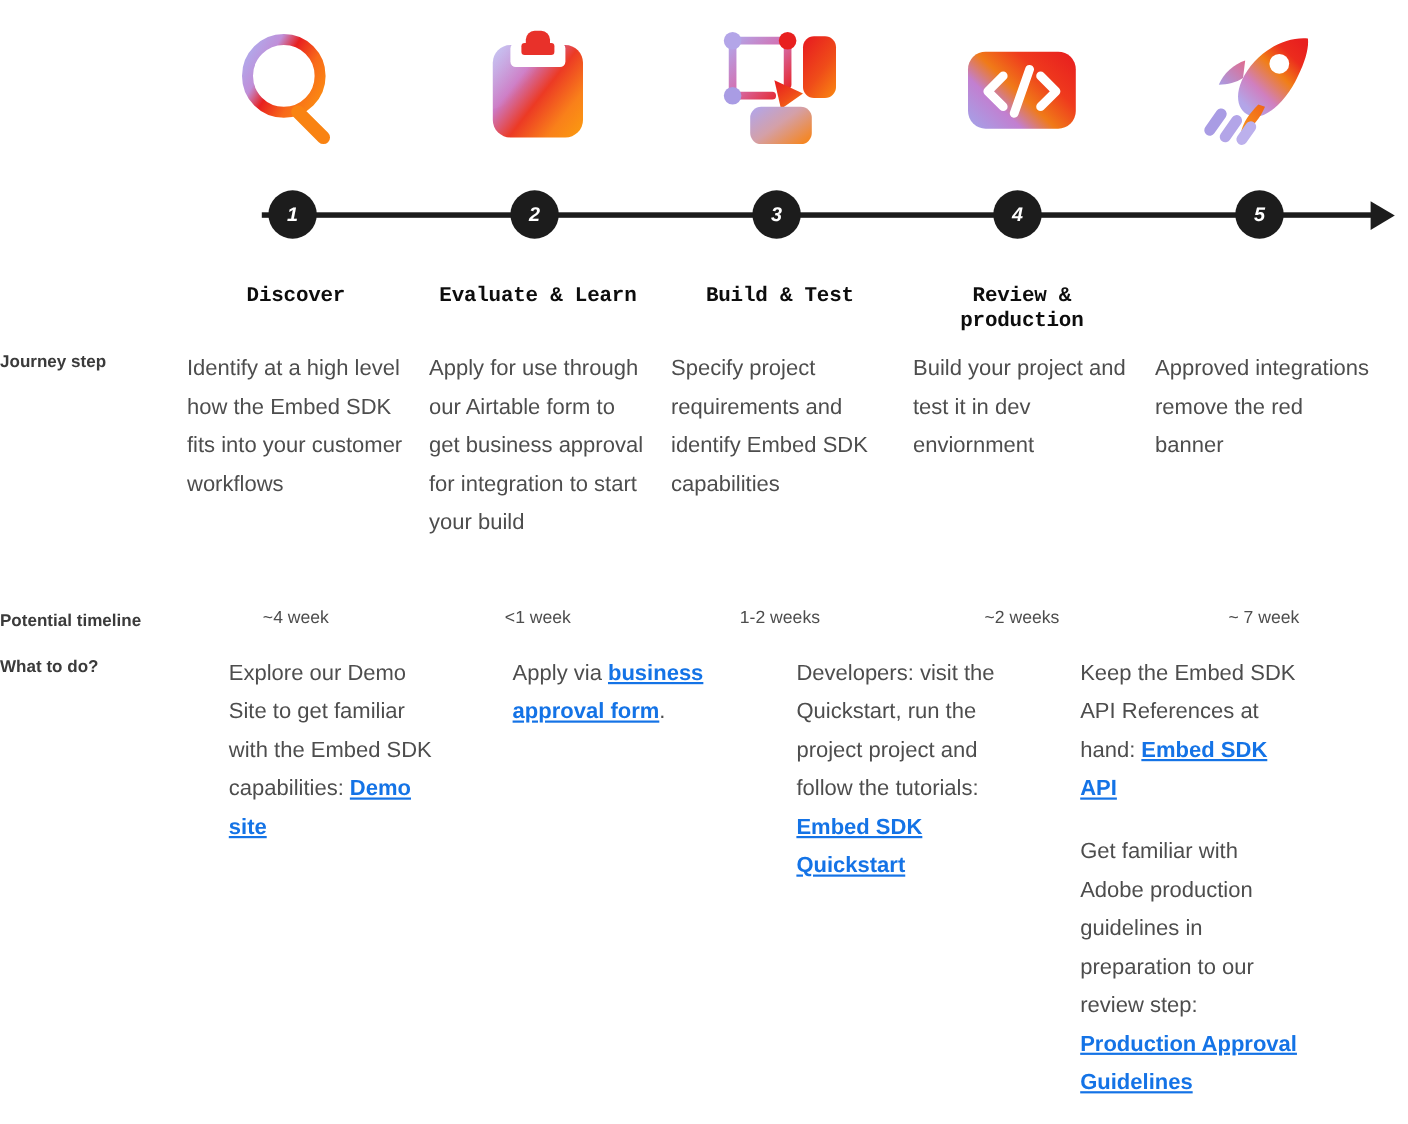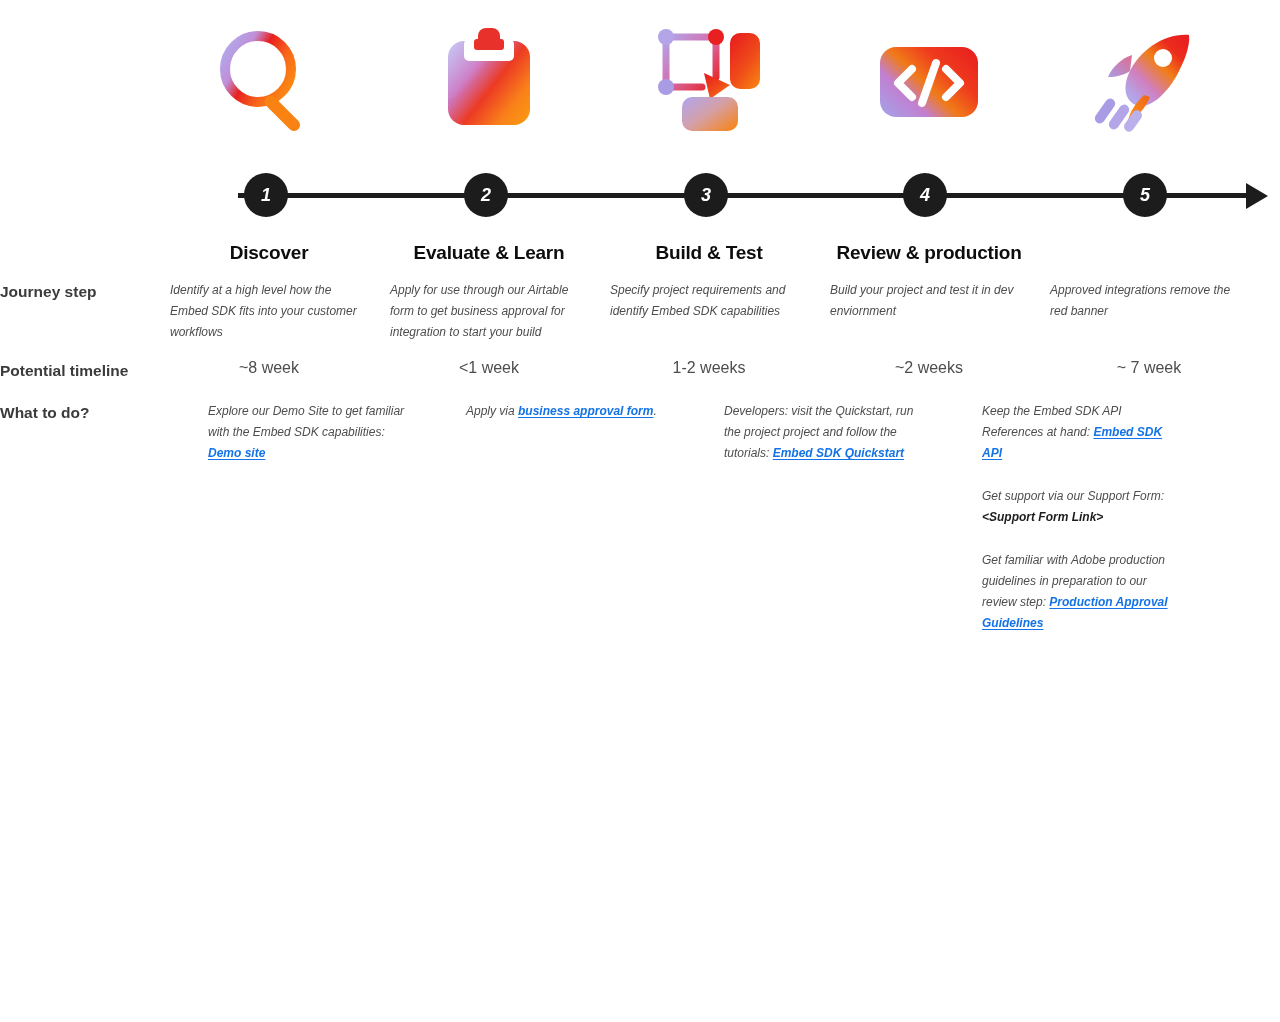--- a/index.html
+++ b/index.html
@@ -33,24 +33,23 @@
   .row-label {
     text-align: left;
     padding-right: 15px;
     font-weight: bold;
     color: #3b3b3b;
     font-size: 15.5px;
     line-height: 1.55;
   }
   .cell {
     padding-right: 22px;
-    font-size: 12px;
+    font-size: 20px;
     line-height: 1.75;
     color: #4d4d4d;
-    font-style: italic;
   }
 
   
   .icon-strip {
     display: grid;
     grid-template-columns: 170px repeat(5, 220px);
     align-items: end;
     height: 160px;
   }
   .icon-slot {
@@ -98,34 +97,35 @@
     font-size: 18px;
     font-weight: bold;
     display: flex;
     align-items: center;
     justify-content: center;
     font-style: italic;
   }
 
   
   .headers {
-    margin-top: 20px;
+    margin-top: 36px;
+    font-family: Liberation Mono, monospace;
   }
   .col-header {
     text-align: center;
     font-weight: bold;
     font-size: 19px;
     color: #0d0d0d;
     padding-right: 22px;
     letter-spacing: -0.2px;
   }
 
   
   .journey-row { margin-top: 16px; }
-  .timeline-row { margin-top: 16px; }
+  .timeline-row { margin-top: 60px; }
   .todo-row { margin-top: 18px; gap: 38px; }
 
   .cell-centered {
     text-align: center;
     font-size: 16px;
     color: #4d4d4d;
     padding-right: 22px;
   }
 
   .cell p { margin: 0 0 22px 0; }
@@ -296,38 +296,37 @@
     <div class="row-label">Journey step</div>
     <div class="cell">Identify at a high level how the Embed SDK fits into your customer workflows</div>
     <div class="cell">Apply for use through our Airtable form to get business approval for integration to start your build</div>
     <div class="cell">Specify project requirements and identify Embed SDK capabilities</div>
     <div class="cell">Build your project and test it in dev enviornment</div>
     <div class="cell">Approved integrations remove the red banner</div>
   </div>
 
   <div class="grid-row timeline-row">
     <div class="row-label">Potential timeline</div>
-    <div class="cell-centered">~8 week</div>
+    <div class="cell-centered">~4 week</div>
     <div class="cell-centered">&lt;1 week</div>
     <div class="cell-centered">1-2 weeks</div>
     <div class="cell-centered">~2 weeks</div>
     <div class="cell-centered">~ 7 week</div>
   </div>
 
   <div class="grid-row todo-row">
     <div class="row-label">What to do?</div>
     <div class="cell">
         <p><span>Explore our Demo Site to get familiar with the Embed SDK capabilities: </span><a class="link" href="#">Demo site</a></p>
       </div>
     <div class="cell">
         <p><span>Apply via </span><a class="link" href="#">business approval form</a><span>.</span></p>
       </div>
     <div class="cell">
         <p><span>Developers: visit the Quickstart, run the project project and follow the tutorials: </span><a class="link" href="#">Embed SDK Quickstart</a></p>
       </div>
     <div class="cell">
         <p><span>Keep the Embed SDK API References at hand: </span><a class="link" href="#">Embed SDK API</a></p>
-        <p><span>Get support via our Support Form: </span><span class="strong-plain">&lt;Support Form Link&gt;</span></p>
         <p><span>Get familiar with Adobe production guidelines in preparation to our review step: </span><a class="link" href="#">Production Approval Guidelines</a></p>
       </div>
   </div>
 
 </div>
 
 </body></html>

